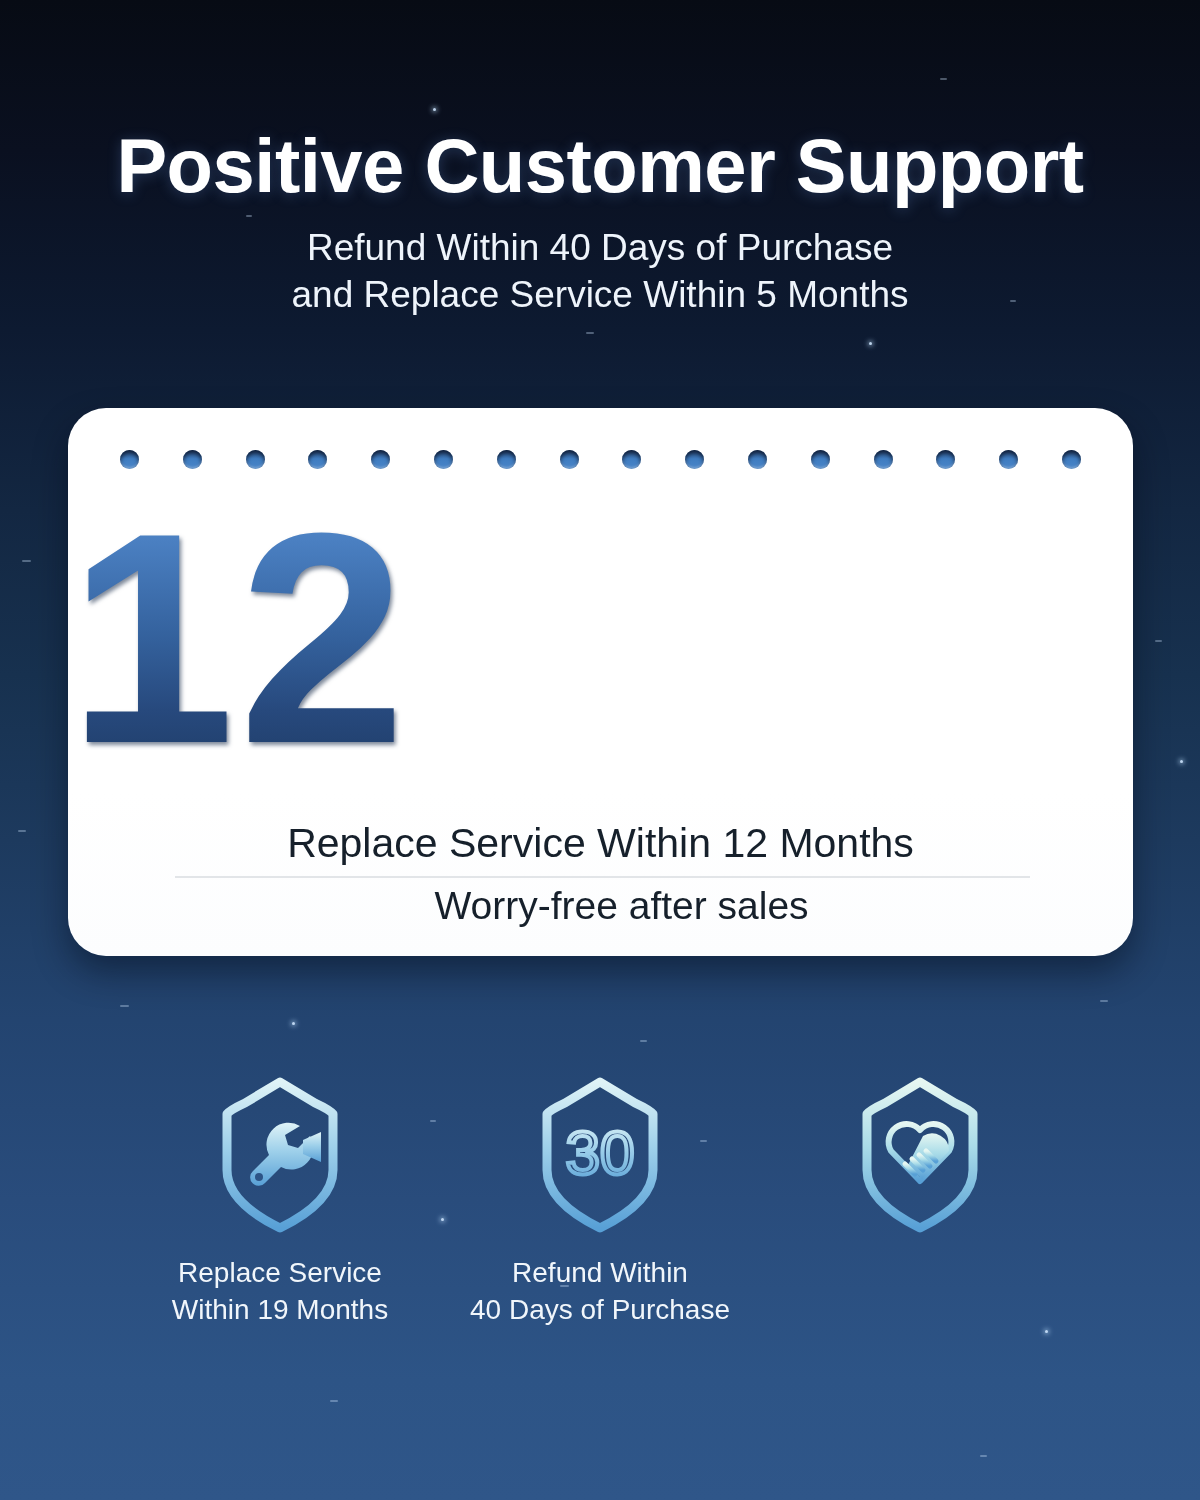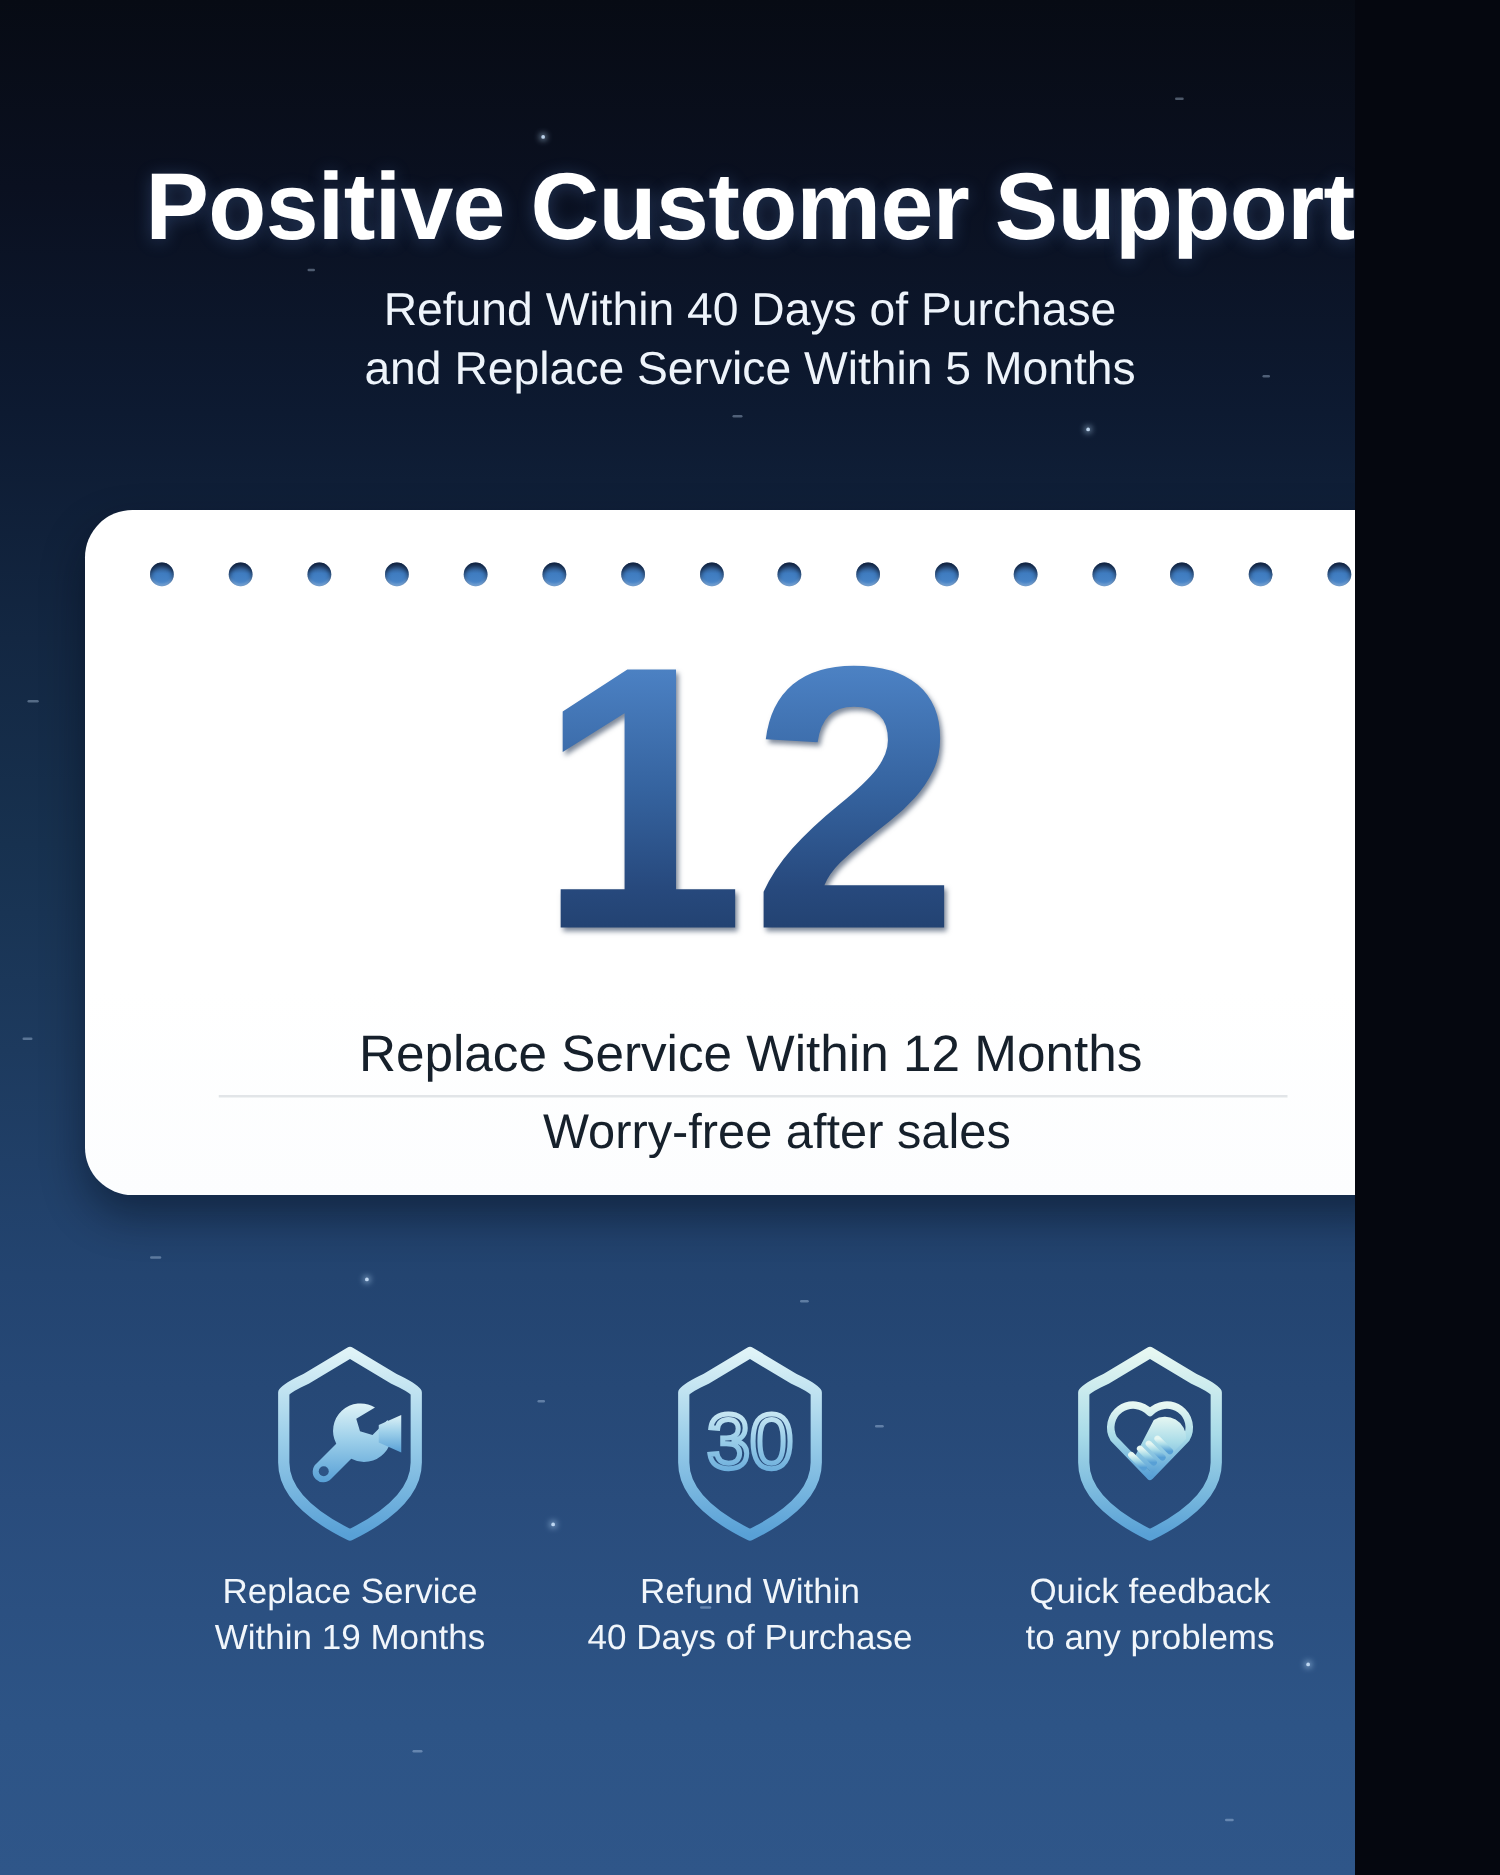--- a/index.html
+++ b/index.html
@@ -5,21 +5,21 @@
   * { margin:0; padding:0; box-sizing:border-box; }
   html, body { width:1200px; height:1500px; }
   body {
     font-family:"Liberation Sans", sans-serif;
     background:#05070f;
     overflow:hidden;
   }
 
   .poster {
     position:relative;
-    width:1084px; height:1500px;
+    width:1200px; height:1500px;
     background:
       linear-gradient(180deg,
         #070b14 0%,
         #0a1020 10%,
         #0d1a31 22%,
         #132742 34%,
         #17314f 45%,
         #1d3a5e 56%,
         #234470 68%,
         #294c7c 80%,
@@ -82,21 +82,21 @@
     display:block;
     width:19px; height:19px;
     border-radius:50%;
     background:linear-gradient(180deg,#2e4f7c 0%,#3f7cc0 46%,#4a86c9 100%);
     box-shadow:inset 0 3px 4px rgba(10,24,48,.85), inset 0 -2px 2px rgba(255,255,255,.25);
   }
 
   .bignum {
     position:absolute;
     top:80px; left:0; width:100%;
-    text-align:center;
+    text-align:left;
     font-size:300px;
     font-weight:bold;
     line-height:1;
     letter-spacing:4px;
     background:linear-gradient(180deg,
       #5a90cc 0%,
       #4a7fc1 18%,
       #35639f 48%,
       #27497d 74%,
       #1d3a63 100%);
@@ -304,20 +304,16 @@
             <path d="M78 66 a17 17 0 0 1 26 15 l-27 28 -14 -14 Z" fill="url(#g3)"></path>
             <g stroke="url(#g3)" stroke-width="5" stroke-linecap="round">
               <line x1="60" y1="94" x2="70" y2="104"></line>
               <line x1="67" y1="89" x2="78" y2="100"></line>
               <line x1="74" y1="85" x2="85" y2="96"></line>
               <line x1="81" y1="81" x2="91" y2="91"></line>
             </g>
           </g>
         </svg>
       </div>
-      <div class="caption">
-        <span>Quick feedback</span>
-        <span>to any problems</span>
-      </div>
     </div>
 
   </div>
 </div>
 
 </body></html>

